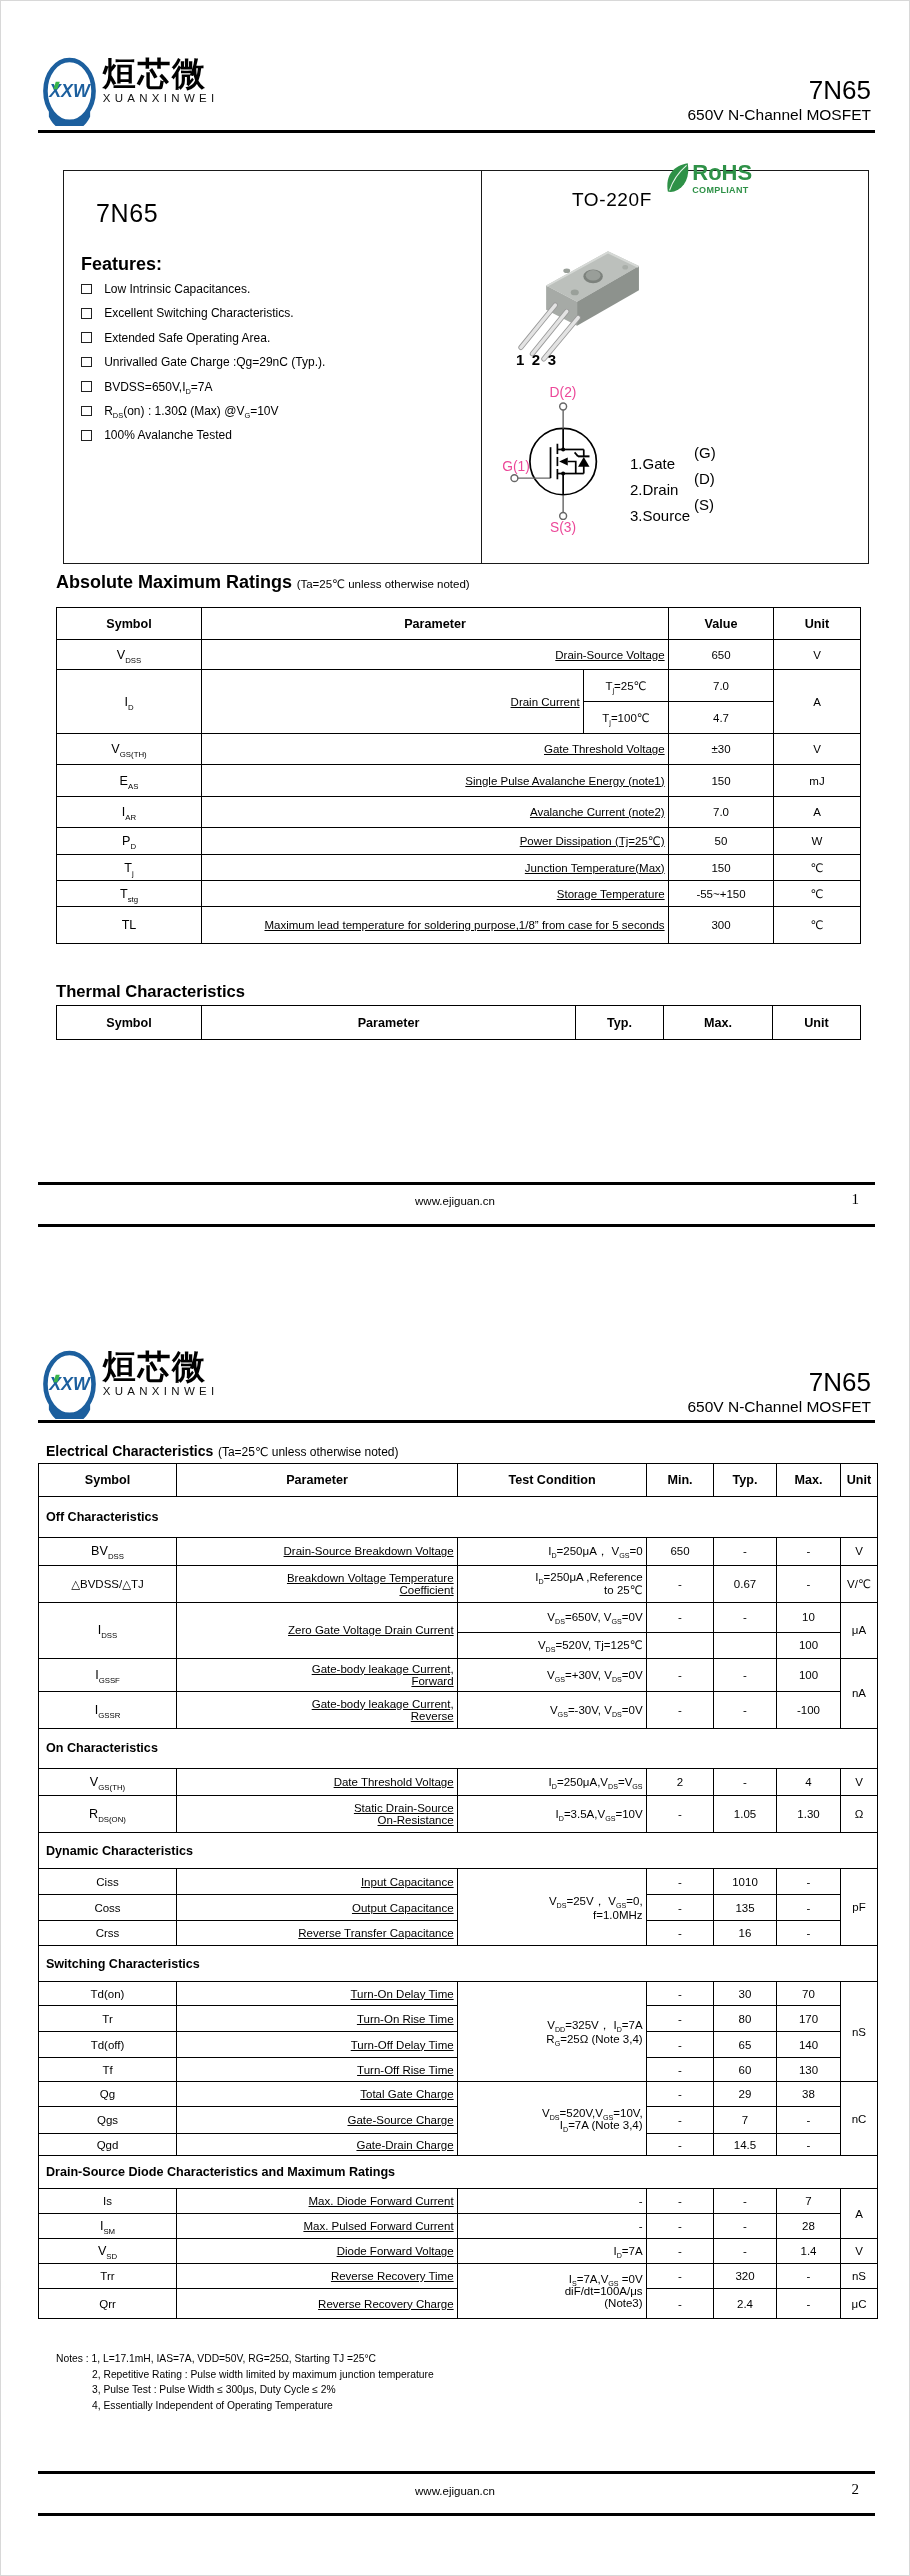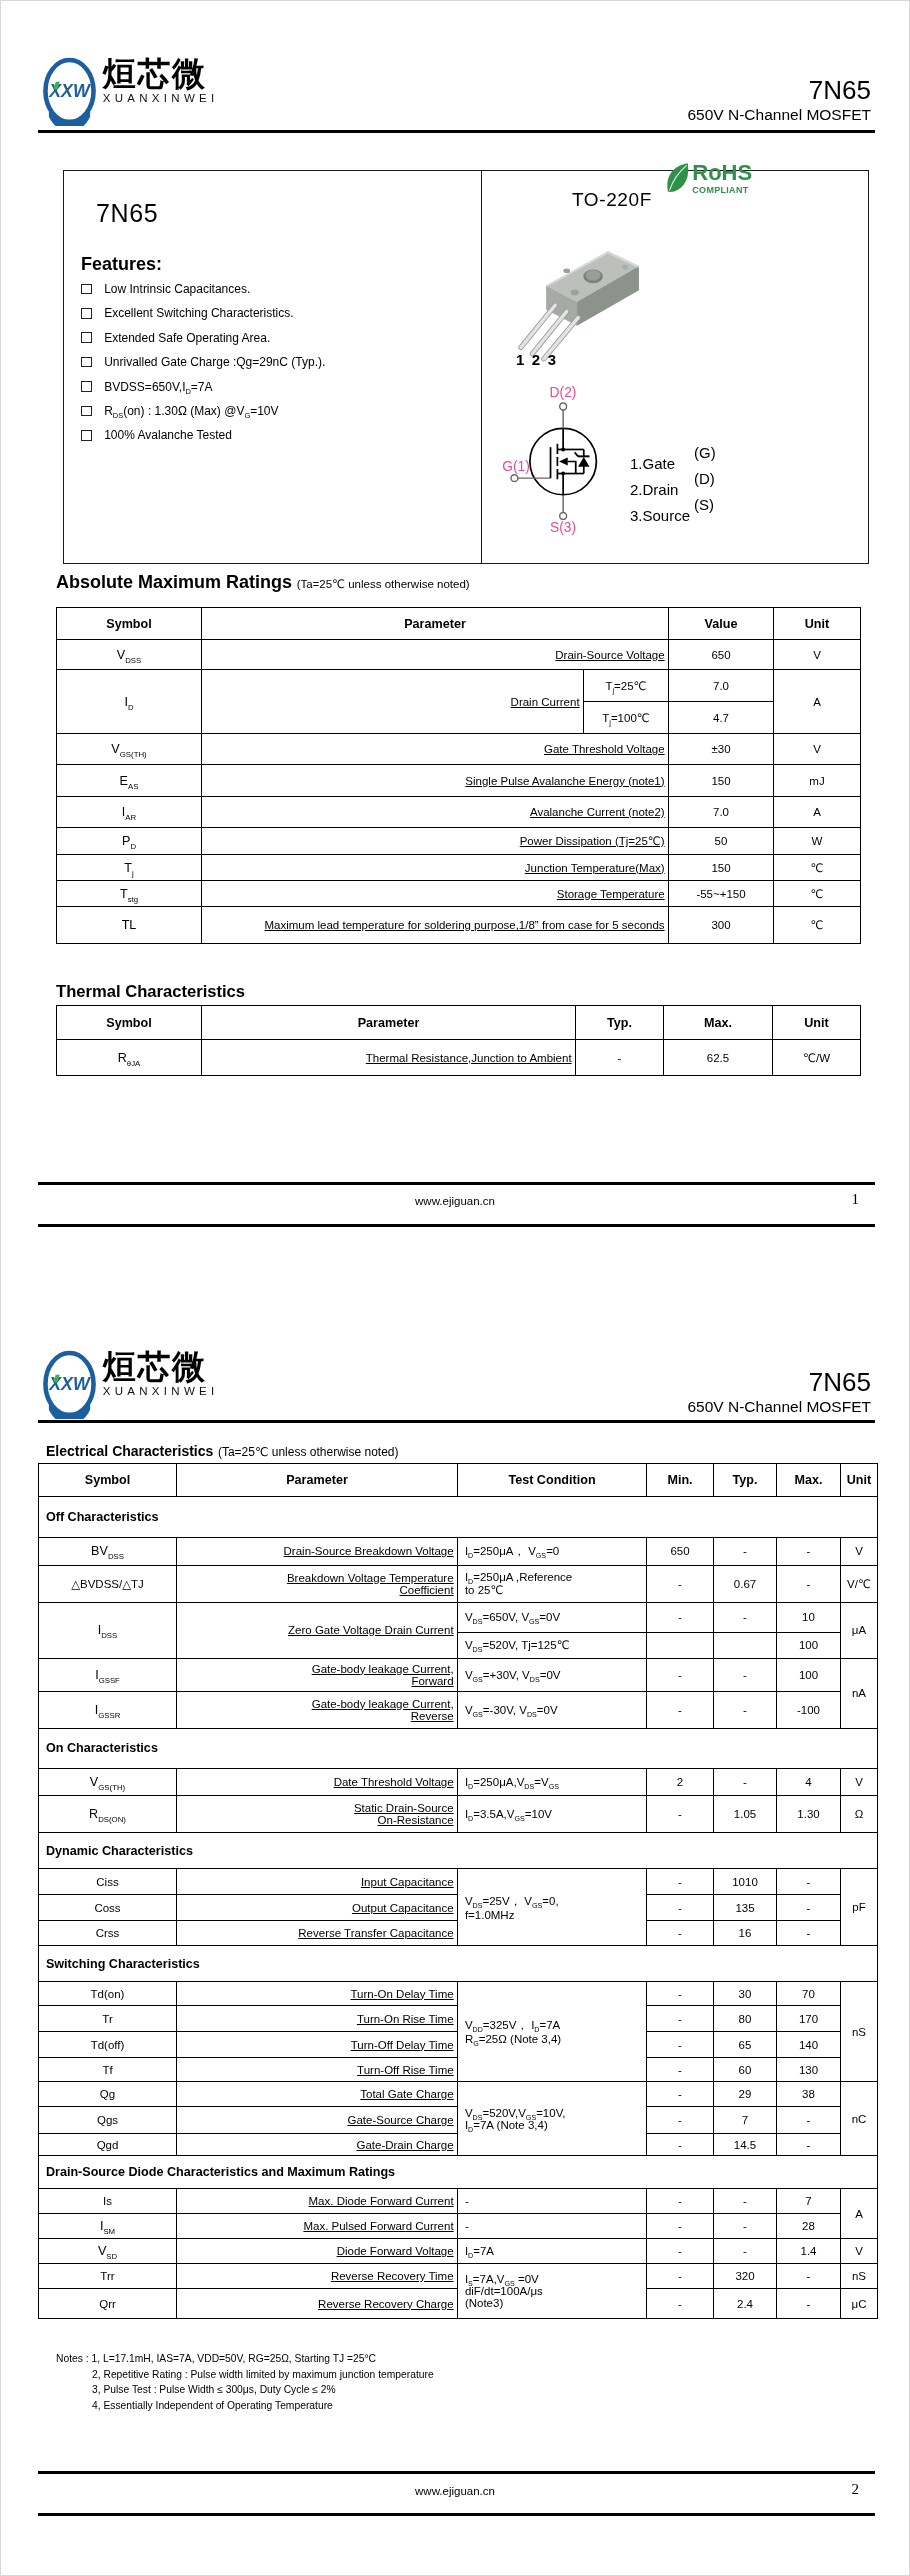--- a/index.html
+++ b/index.html
@@ -42,21 +42,21 @@
   .sect-title{font-size:18px;font-weight:700;}
   .sect-cond{font-size:11.5px;font-weight:400;margin-left:4.6px;}
   
   table{border-collapse:collapse;table-layout:fixed;background:#fff;}
   td,th{border:1.1px solid #000;border-top-width:1.7px;border-bottom-width:1.7px;
         text-align:center;font-size:11.5px;padding:1.1px 3.4px;vertical-align:middle;}
   table{border:1.7px solid #000;}
   th{font-size:12.6px;font-weight:700;}
   .sym{font-size:12.6px;}
   .param{text-align:right;padding-left:9.2px;text-decoration:underline;}
-  .cond{text-align:left;padding-left:6.9px;}
+  .cond{text-align:right;padding-left:6.9px;}
   .sec td{text-align:left;font-weight:700;font-size:12.6px;padding-left:6.9px;}
   
   .footer-site{position:absolute;left:0;width:100%;text-align:center;font-size:11.5px;}
   .page-num{position:absolute;right:50px;font-family:"Liberation Serif","DejaVu Serif",serif;font-size:15px;}
   
   .notes{position:absolute;left:55px;top:2350px;font-size:10.3px;line-height:15.5px;}
   .notes .ind{padding-left:36px;}
 </style>
 </head>
 <body>
@@ -300,27 +300,20 @@
         <col style="width:88px">
       </colgroup>
     <tbody>
         <tr style="height:34px">
       <th>Symbol</th>
       <th>Parameter</th>
       <th>Typ.</th>
       <th>Max.</th>
       <th>Unit</th>
     </tr>
-    <tr style="height:36px">
-      <td class="sym"><span>R</span><sub>θJA</sub></td>
-      <td class="param">Thermal Resistance,Junction to Ambient</td>
-      <td>-</td>
-      <td>62.5</td>
-      <td>℃/W</td>
-    </tr>
   </tbody>
     </table>
 
   <div class="rule" style="top:1181px;"></div>
   <div class="footer-site" style="top:1194px;">www.ejiguan.cn</div>
   <div class="page-num" style="top:1190px;">1</div>
   <div class="rule" style="top:1223px;"></div>
 
   <div class="abs logo" style="left:41px;top:1349px;">
     <svg width="55" height="69" viewBox="0 0 96 120">

